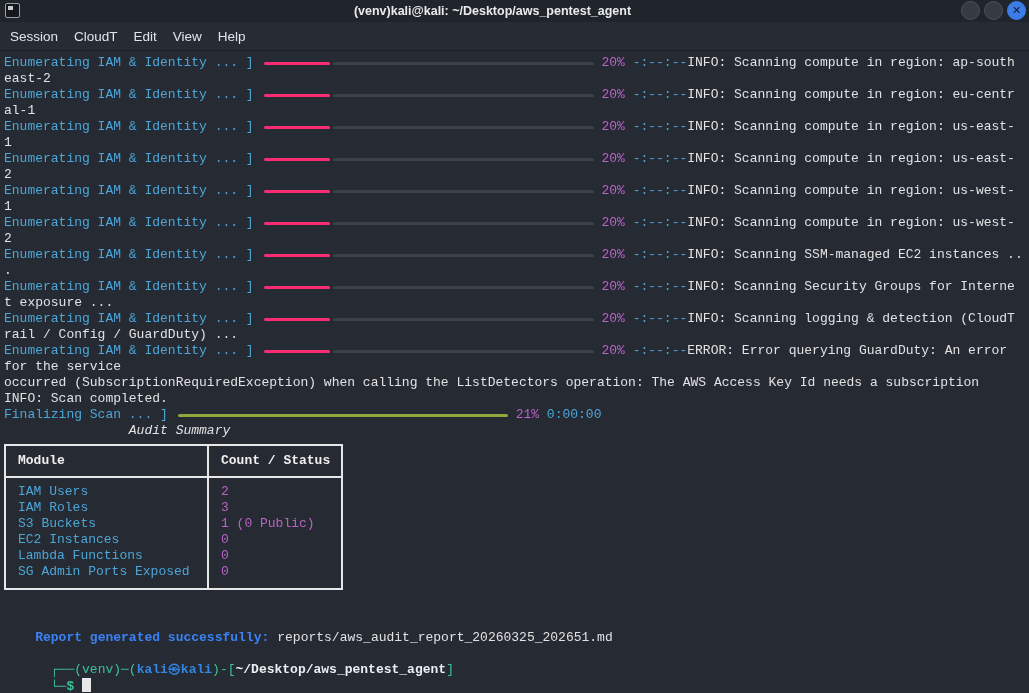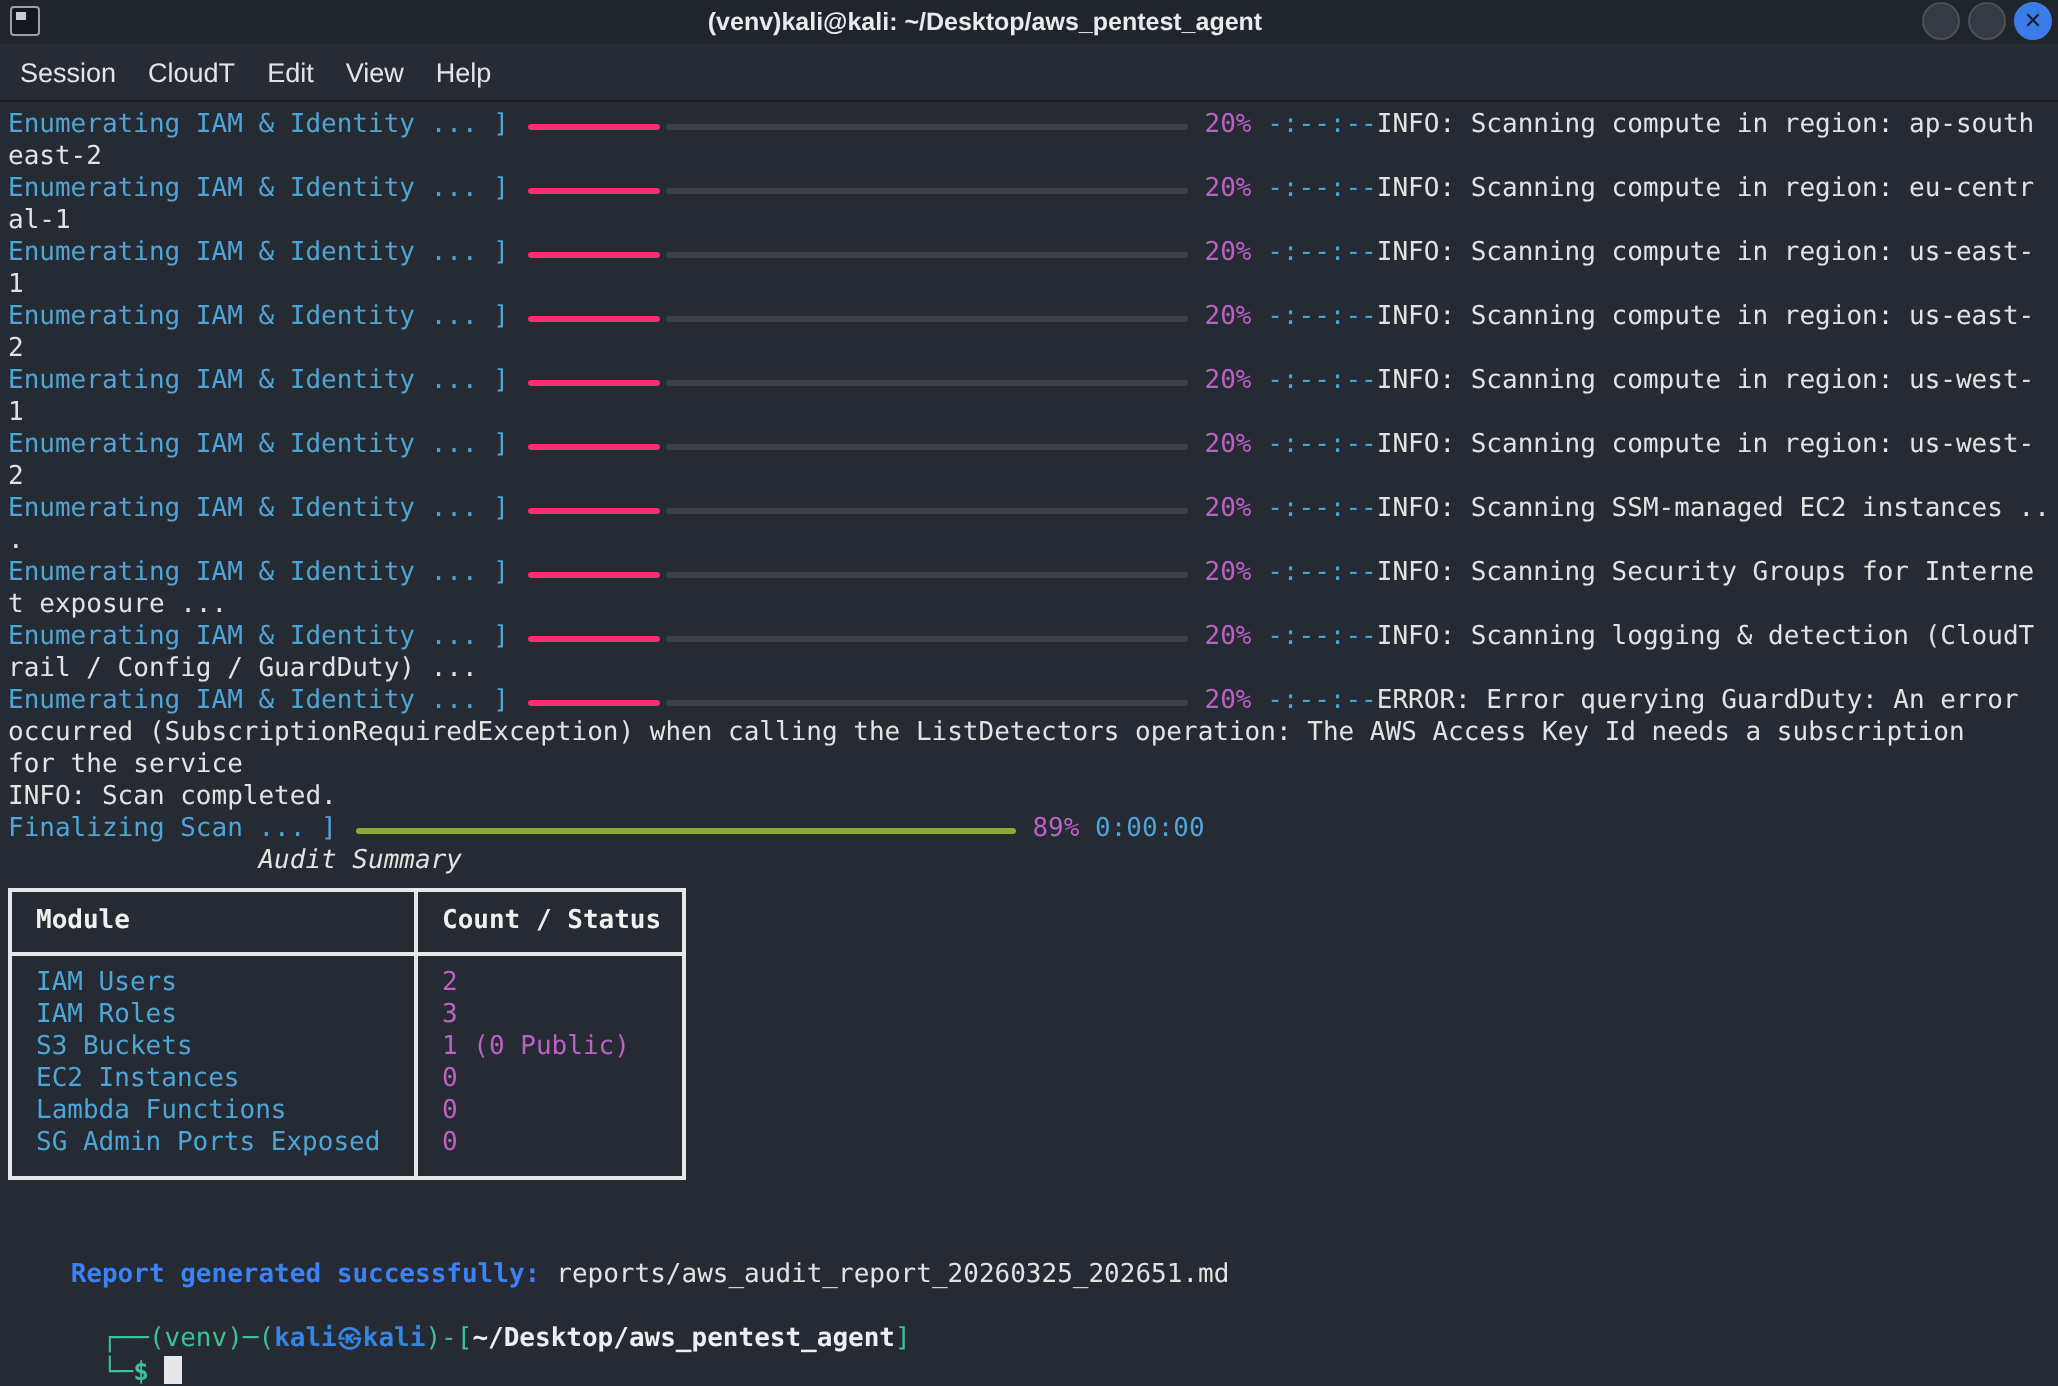--- a/index.html
+++ b/index.html
@@ -39,21 +39,21 @@
   
   .menubar{
     height:28px;background:#262b34;border-bottom:1px solid #1b1e25;
     display:flex;align-items:center;padding-left:2px;
     font-family:"Liberation Sans",sans-serif;font-size:13.5px;color:#e2e4e7;
   }
   .menu-item{padding:3px 8px;cursor:default;}
   
   .term{
     padding:4px 4px 0 4px;height:638px;box-sizing:border-box;
-    font-size:13px;line-height:16px;color:#e2e2e2;
+    font-size:13px;line-height:16px;color:#e2e2e2;font-family:Liberation Mono, monospace;
   }
   .tline{white-space:pre;height:16px;}
   .cyan{color:#4da6d8;}
   .mag{color:#bc62c6;}
   .w{color:#e2e2e2;}
   .ital{font-style:italic;}
   .grn{color:#3b82f6;}
   .b{font-weight:bold;}
   
   .pbar{
@@ -124,24 +124,24 @@
       <div class="tline"><span class="w">1</span></div>
       <div class="tline"><span class="cyan">Enumerating IAM &amp; Identity ... ]</span><span class="pbar"><span class="fill" style="width: 20%; background: rgb(249, 45, 114);"></span><span class="track" style="left: calc(20% + 3px); background: rgb(61, 64, 71);"></span></span><span class="mag"> 20% </span><span class="cyan">-:--:--</span><span class="w">INFO: Scanning compute in region: us-west-</span></div>
       <div class="tline"><span class="w">2</span></div>
       <div class="tline"><span class="cyan">Enumerating IAM &amp; Identity ... ]</span><span class="pbar"><span class="fill" style="width: 20%; background: rgb(249, 45, 114);"></span><span class="track" style="left: calc(20% + 3px); background: rgb(61, 64, 71);"></span></span><span class="mag"> 20% </span><span class="cyan">-:--:--</span><span class="w">INFO: Scanning SSM-managed EC2 instances ..</span></div>
       <div class="tline"><span class="w">.</span></div>
       <div class="tline"><span class="cyan">Enumerating IAM &amp; Identity ... ]</span><span class="pbar"><span class="fill" style="width: 20%; background: rgb(249, 45, 114);"></span><span class="track" style="left: calc(20% + 3px); background: rgb(61, 64, 71);"></span></span><span class="mag"> 20% </span><span class="cyan">-:--:--</span><span class="w">INFO: Scanning Security Groups for Interne</span></div>
       <div class="tline"><span class="w">t exposure ...</span></div>
       <div class="tline"><span class="cyan">Enumerating IAM &amp; Identity ... ]</span><span class="pbar"><span class="fill" style="width: 20%; background: rgb(249, 45, 114);"></span><span class="track" style="left: calc(20% + 3px); background: rgb(61, 64, 71);"></span></span><span class="mag"> 20% </span><span class="cyan">-:--:--</span><span class="w">INFO: Scanning logging &amp; detection (CloudT</span></div>
       <div class="tline"><span class="w">rail / Config / GuardDuty) ...</span></div>
       <div class="tline"><span class="cyan">Enumerating IAM &amp; Identity ... ]</span><span class="pbar"><span class="fill" style="width: 20%; background: rgb(249, 45, 114);"></span><span class="track" style="left: calc(20% + 3px); background: rgb(61, 64, 71);"></span></span><span class="mag"> 20% </span><span class="cyan">-:--:--</span><span class="w">ERROR: Error querying GuardDuty: An error</span></div>
+      <div class="tline"><span class="w">for the service</span></div>
       <div class="tline"><span class="w">occurred (SubscriptionRequiredException) when calling the ListDetectors operation: The AWS Access Key Id needs a subscription</span></div>
-      <div class="tline"><span class="w">for the service</span></div>
       <div class="tline"><span class="w">INFO: Scan completed.</span></div>
-      <div class="tline"><span class="cyan">Finalizing Scan ... ]</span><span class="pbar"><span class="fill" style="width: 100%; background: rgb(143, 168, 57);"></span></span><span class="mag"> 89% </span><span class="cyan">0:00:00</span></div>
+      <div class="tline"><span class="cyan">Finalizing Scan ... ]</span><span class="pbar"><span class="fill" style="width: 100%; background: rgb(143, 168, 57);"></span></span><span class="mag"> 21% </span><span class="cyan">0:00:00</span></div>
       <div class="tline"><span class="w ital">                Audit Summary</span></div>
     </div>
 
   <div class="audit-table">
     <div class="vdivider"></div>
     <div class="thead">
       <span class="cell1">Module</span>
       <span class="cell2">Count / Status</span>
     </div>
     <div class="tbody">

